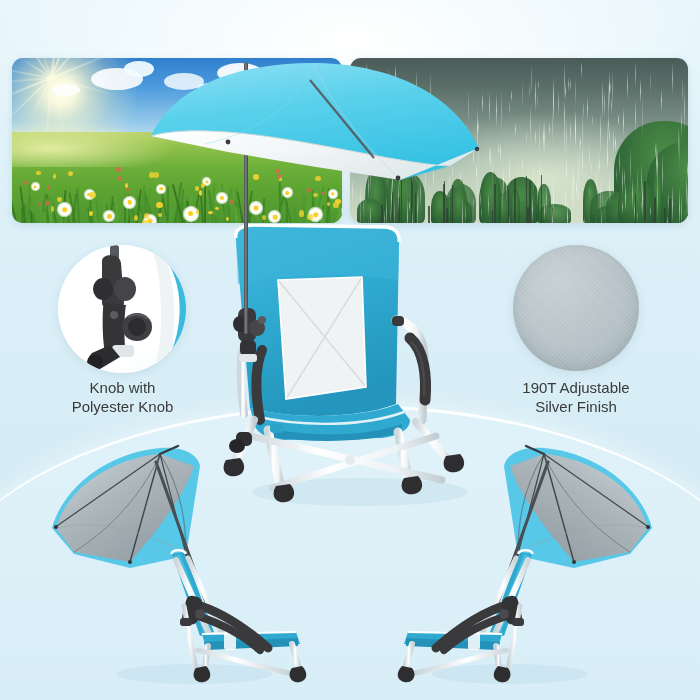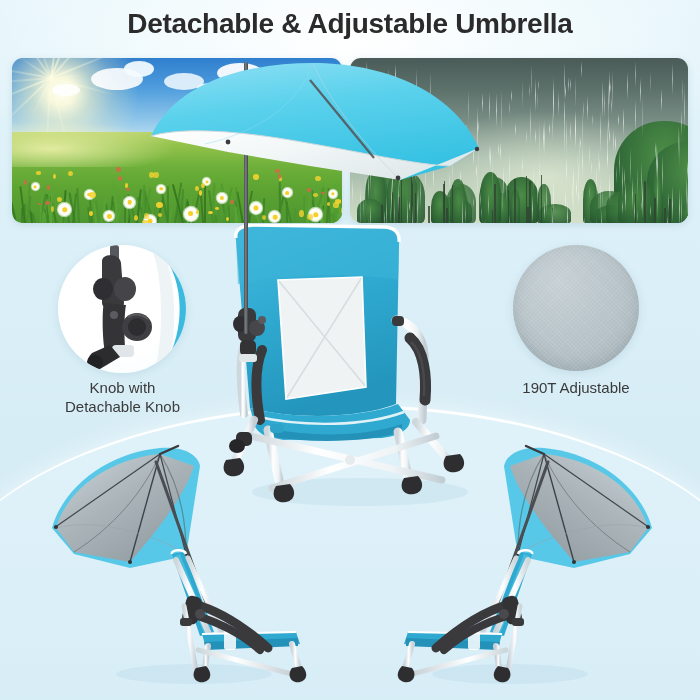--- a/index.html
+++ b/index.html
@@ -112,21 +112,20 @@
     position:absolute;left:-70px;top:405px;width:840px;height:420px;border-radius:50%;
     background:linear-gradient(180deg,rgba(226,243,250,.85),rgba(214,237,247,.55));
     z-index:3;
   }
 </style>
 </head>
 <body>
 
 <div id="stage">
 
-  <div class="title">Detachable &amp; Adjustable Umbrella</div>
 
   <div class="panel panel-sun">
     <div class="sky"></div>
     <div class="sunflare"></div>
     <div id="sunrays">
         <div class="sunray" style="left: 11.5%; top: 12%; transform: rotate(3.90593deg); height: 79.6045px; opacity: 0.590626;"></div>
         <div class="sunray" style="left: 11.5%; top: 12%; transform: rotate(26.1492deg); height: 43.9975px; opacity: 0.481733;"></div>
         <div class="sunray" style="left: 11.5%; top: 12%; transform: rotate(46.4126deg); height: 79.4311px; opacity: 0.621811;"></div>
         <div class="sunray" style="left: 11.5%; top: 12%; transform: rotate(67.8173deg); height: 66.6487px; opacity: 0.755152;"></div>
         <div class="sunray" style="left: 11.5%; top: 12%; transform: rotate(85.1606deg); height: 74.9572px; opacity: 0.442577;"></div>
@@ -713,26 +712,27 @@
       <rect x="54" y="100" width="22" height="12" rx="4" fill="#dfe5e8"></rect>
 
       <path d="M34,108 C26,116 30,126 42,124 L62,112 L52,100 Z" fill="#2c2c2f"></path>
       <ellipse cx="37" cy="117" rx="8" ry="7" fill="#222225"></ellipse>
 
       <circle cx="56" cy="70" r="4" fill="#5c5c60"></circle>
     </svg>
   </div>
   <div class="caption cap-left">
     <div>Knob with</div>
-    <div>Detachable Knob</div>
+    <div>Polyester Knob</div>
   </div>
 
   <div class="swatch"></div>
   <div class="caption cap-right">
     <div>190T Adjustable</div>
+    <div>Silver Finish</div>
   </div>
 
   <div class="floor-fill"></div>
   <div class="floor-arc"></div>
 
   <div style="position:absolute;left:210px;top:224px;width:290px;height:282px;z-index:12;">
     <svg width="290" height="282" viewBox="0 0 290 282">
       <defs>
         <linearGradient id="fabg" x1="0" y1="0" x2="0.3" y2="1">
           <stop offset="0" stop-color="#45bbe0"></stop>

